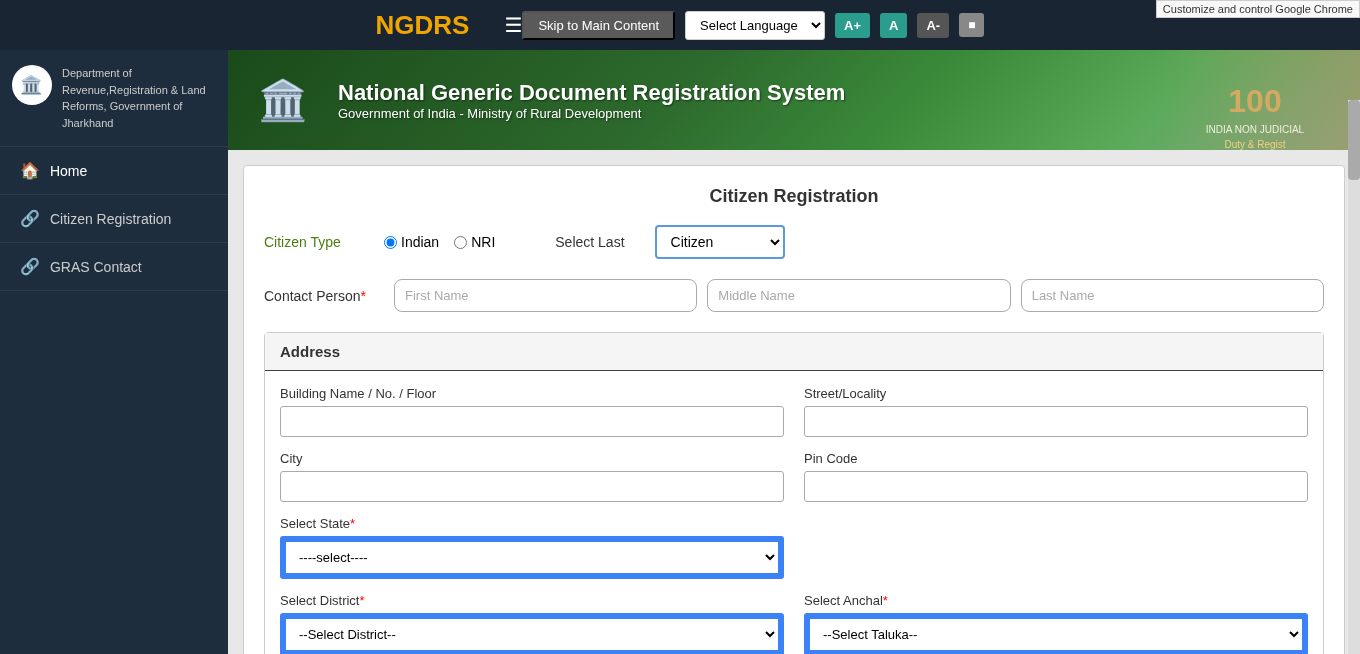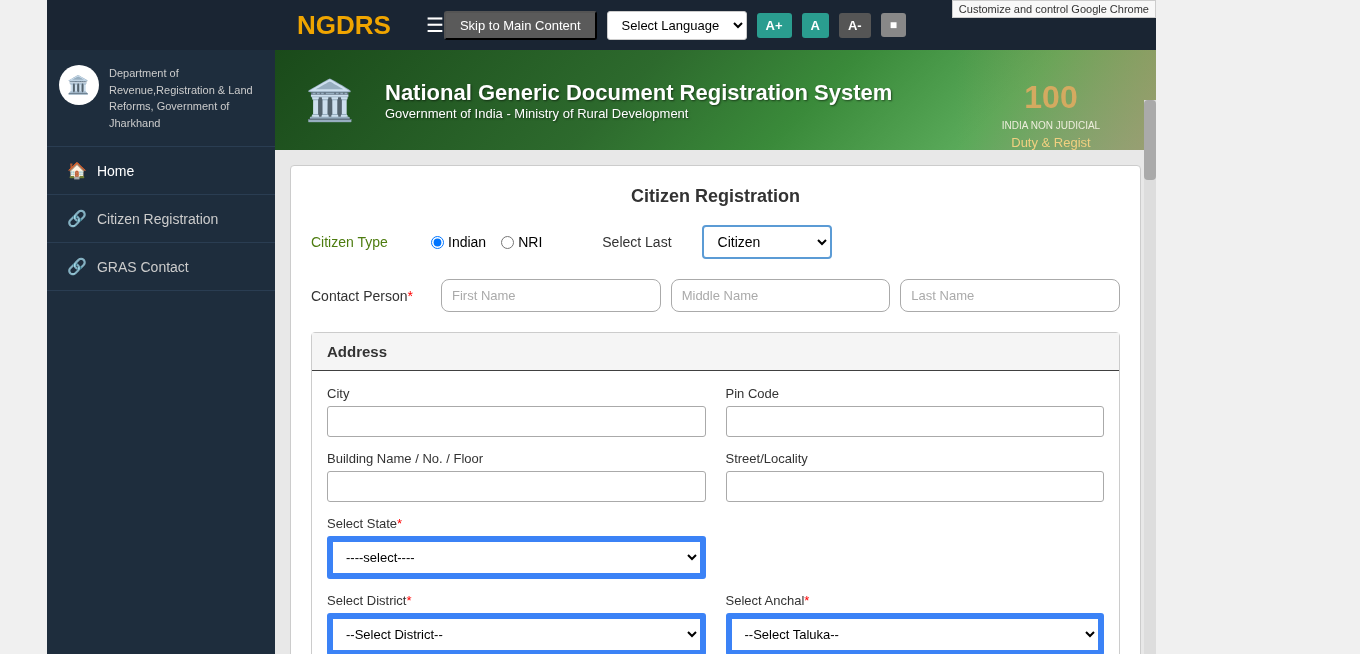--- a/index.html
+++ b/index.html
@@ -322,21 +322,21 @@
     .scrollbar-thumb {
       width: 12px;
       height: 80px;
       background: #aaa;
       border-radius: 4px;
     }
   </style>
 </head>
 <body>
 
-<div style="position:relative; width:1109px; height:654px; overflow:hidden;margin-left:47px;">
+<div style="position:relative; width:1360px; height:654px; overflow:hidden;">
 
   <div class="customize-note">Customize and control Google Chrome</div>
 
   <div class="top-bar">
     <div style="display:flex; align-items:center; gap:15px;">
       <span class="logo-text">NGDRS</span>
       <span class="hamburger">☰</span>
     </div>
     <div class="top-right">
       <button class="skip-link">Skip to Main Content</button>
@@ -375,21 +375,21 @@
 
       <div class="banner">
         <div class="banner-logo">🏛️</div>
         <div class="banner-text">
           <h1>National Generic Document Registration System</h1>
           <p>Government of India - Ministry of Rural Development</p>
         </div>
         <div class="banner-right">
           <span style="font-size:32px; font-weight:bold; color:#d4aa60;">100</span>
           <span style="font-size:10px;">INDIA NON JUDICIAL</span>
-          <span style="font-size:13px; color:#f0d080;">Duty &amp; Regist</span>
+          <span style="font-size:10px; color:#f0d080;">Duty &amp; Regist</span>
         </div>
       </div>
 
       <div class="main-content">
         <div class="form-container">
           <div class="form-title">Citizen Registration</div>
 
           <div class="citizen-type-row">
             <span class="citizen-type-label">Citizen Type</span>
             <div class="radio-group">
@@ -420,36 +420,36 @@
               <input class="name-input" type="text" placeholder="Last Name" style="">
             </div>
           </div>
 
           <div class="section">
             <div class="section-header">Address</div>
             <div class="section-body">
 
               <div class="form-row">
                 <div class="form-field">
+                  <span class="field-label">Building Name / No. / Floor</span>
+                  <input class="field-input" type="text" style="">
+                </div>
+                <div class="form-field">
+                  <span class="field-label">Street/Locality</span>
+                  <input class="field-input" type="text" style="">
+                </div>
+              </div>
+
+              <div class="form-row">
+                <div class="form-field">
                   <span class="field-label">City</span>
                   <input class="field-input" type="text" style="">
                 </div>
                 <div class="form-field">
                   <span class="field-label">Pin Code</span>
-                  <input class="field-input" type="text" style="">
-                </div>
-              </div>
-
-              <div class="form-row">
-                <div class="form-field">
-                  <span class="field-label">Building Name / No. / Floor</span>
-                  <input class="field-input" type="text" style="">
-                </div>
-                <div class="form-field">
-                  <span class="field-label">Street/Locality</span>
                   <input class="field-input" type="text" style="">
                 </div>
               </div>
 
               <div class="form-row">
                 <div class="form-field">
                   <span class="field-label">
                     <span>Select State</span><span class="req">*</span>
                   </span>
                   <select class="field-select">

